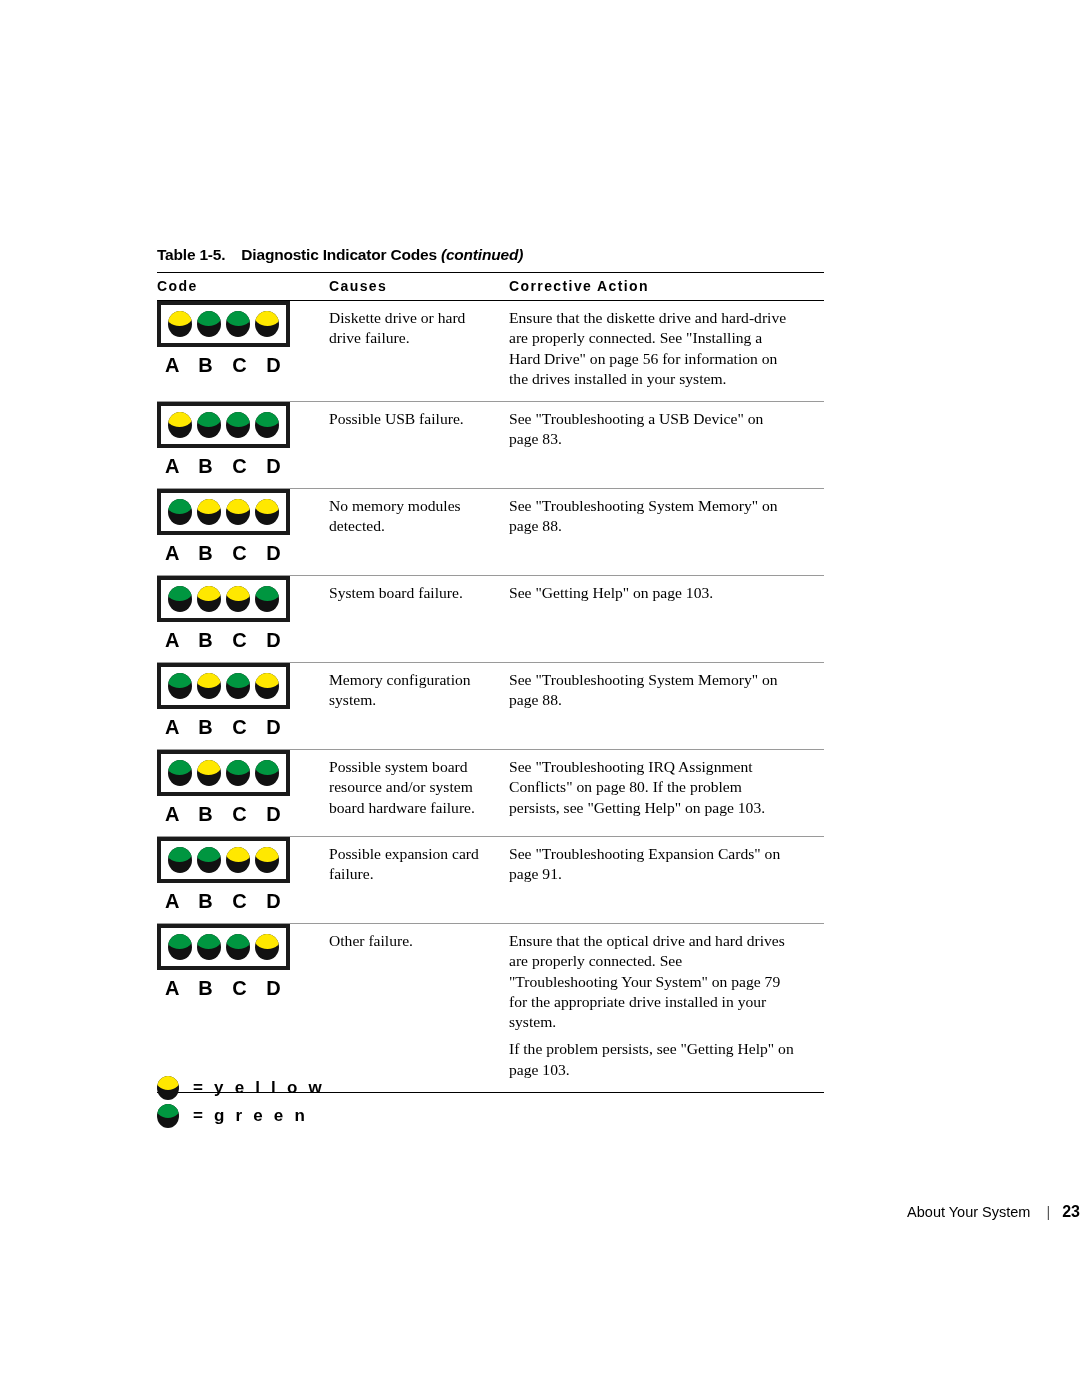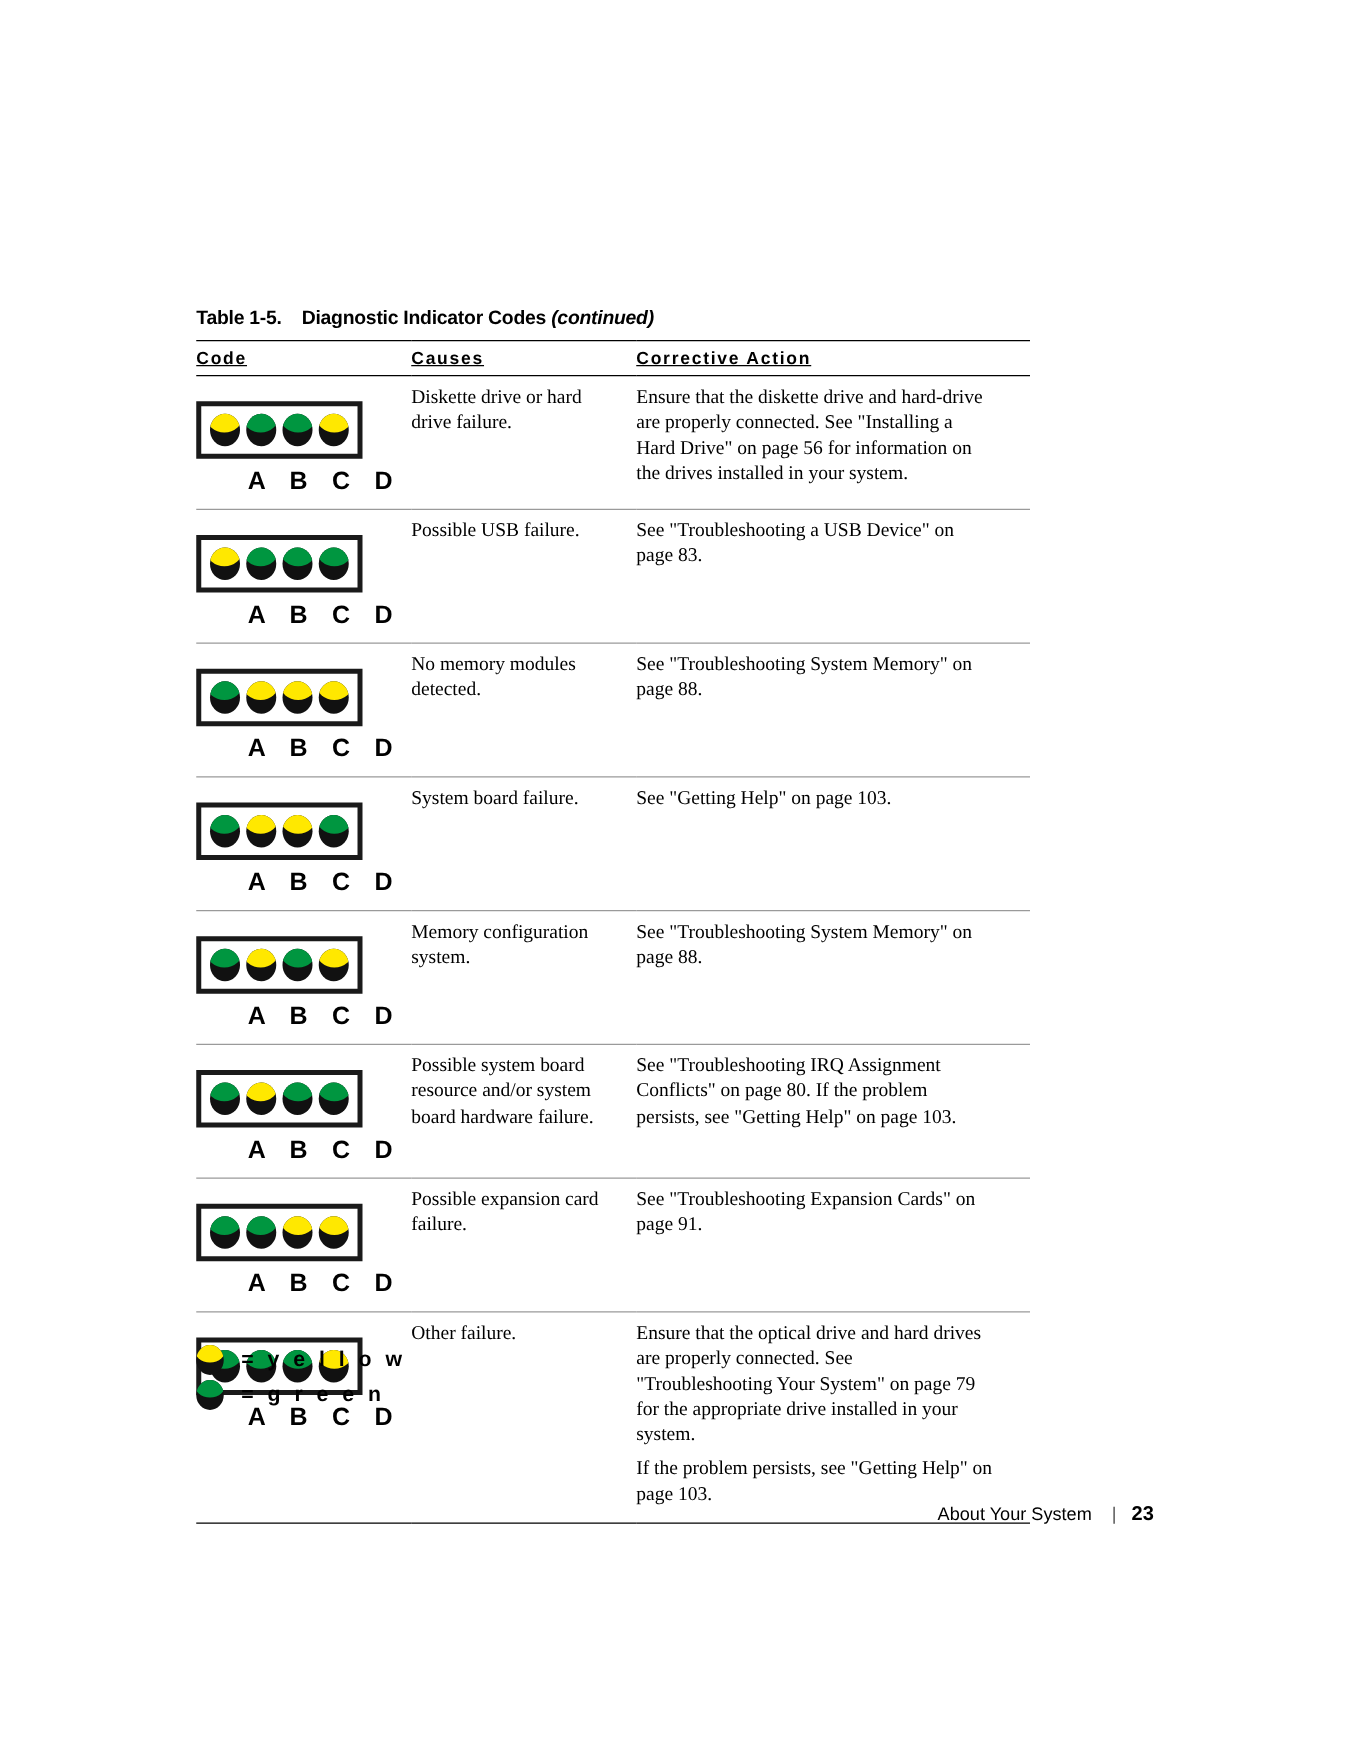--- a/index.html
+++ b/index.html
@@ -53,32 +53,31 @@
   .tbl th {
     text-align: left;
     vertical-align: bottom;
     font-family: "Liberation Sans", sans-serif;
     font-weight: bold;
     font-size: 14px;
     letter-spacing: 1.4px;
     padding: 5px 0 6px 0;
     border-top: 1.6px solid #000;
     border-bottom: 1.6px solid #000;
-    text-decoration: underline;
   }
   .tbl td {
     vertical-align: top;
     font-family: "Liberation Serif", serif;
     font-size: 15.6px;
     line-height: 1.30;
     padding: 7px 14px 12px 0;
     border-bottom: 1.2px solid #9a9a9a;
   }
   .tbl tr.last-row td { border-bottom: 1.6px solid #000; }
-  .tbl td.code-cell { padding-right: 8px; padding-top: 20px; text-align: right; }
+  .tbl td.code-cell { padding-right: 8px; padding-top: 0; }
   .tbl td p { margin: 0 16px 7px 0; }
   .tbl td p:last-child { margin-bottom: 0; }
 
   
   .led-box {
     box-sizing: border-box;
     width: 133px;
     height: 46px;
     border: 4px solid #1a1a1a;
     background: #ffffff;
@@ -150,21 +149,20 @@
     white-space: nowrap;
   }
 
   
   .footer {
     position: absolute;
     top: 1203px;
     left: 0;
     width: 1080px;
     text-align: right;
-    padding-right: 157px;
     box-sizing: border-box;
     font-family: "Liberation Sans", sans-serif;
     font-size: 14.5px;
     white-space: nowrap;
   }
   .footer .sep {
     display: inline-block;
     margin: 0 12px 0 16px;
     color: #555;
   }

